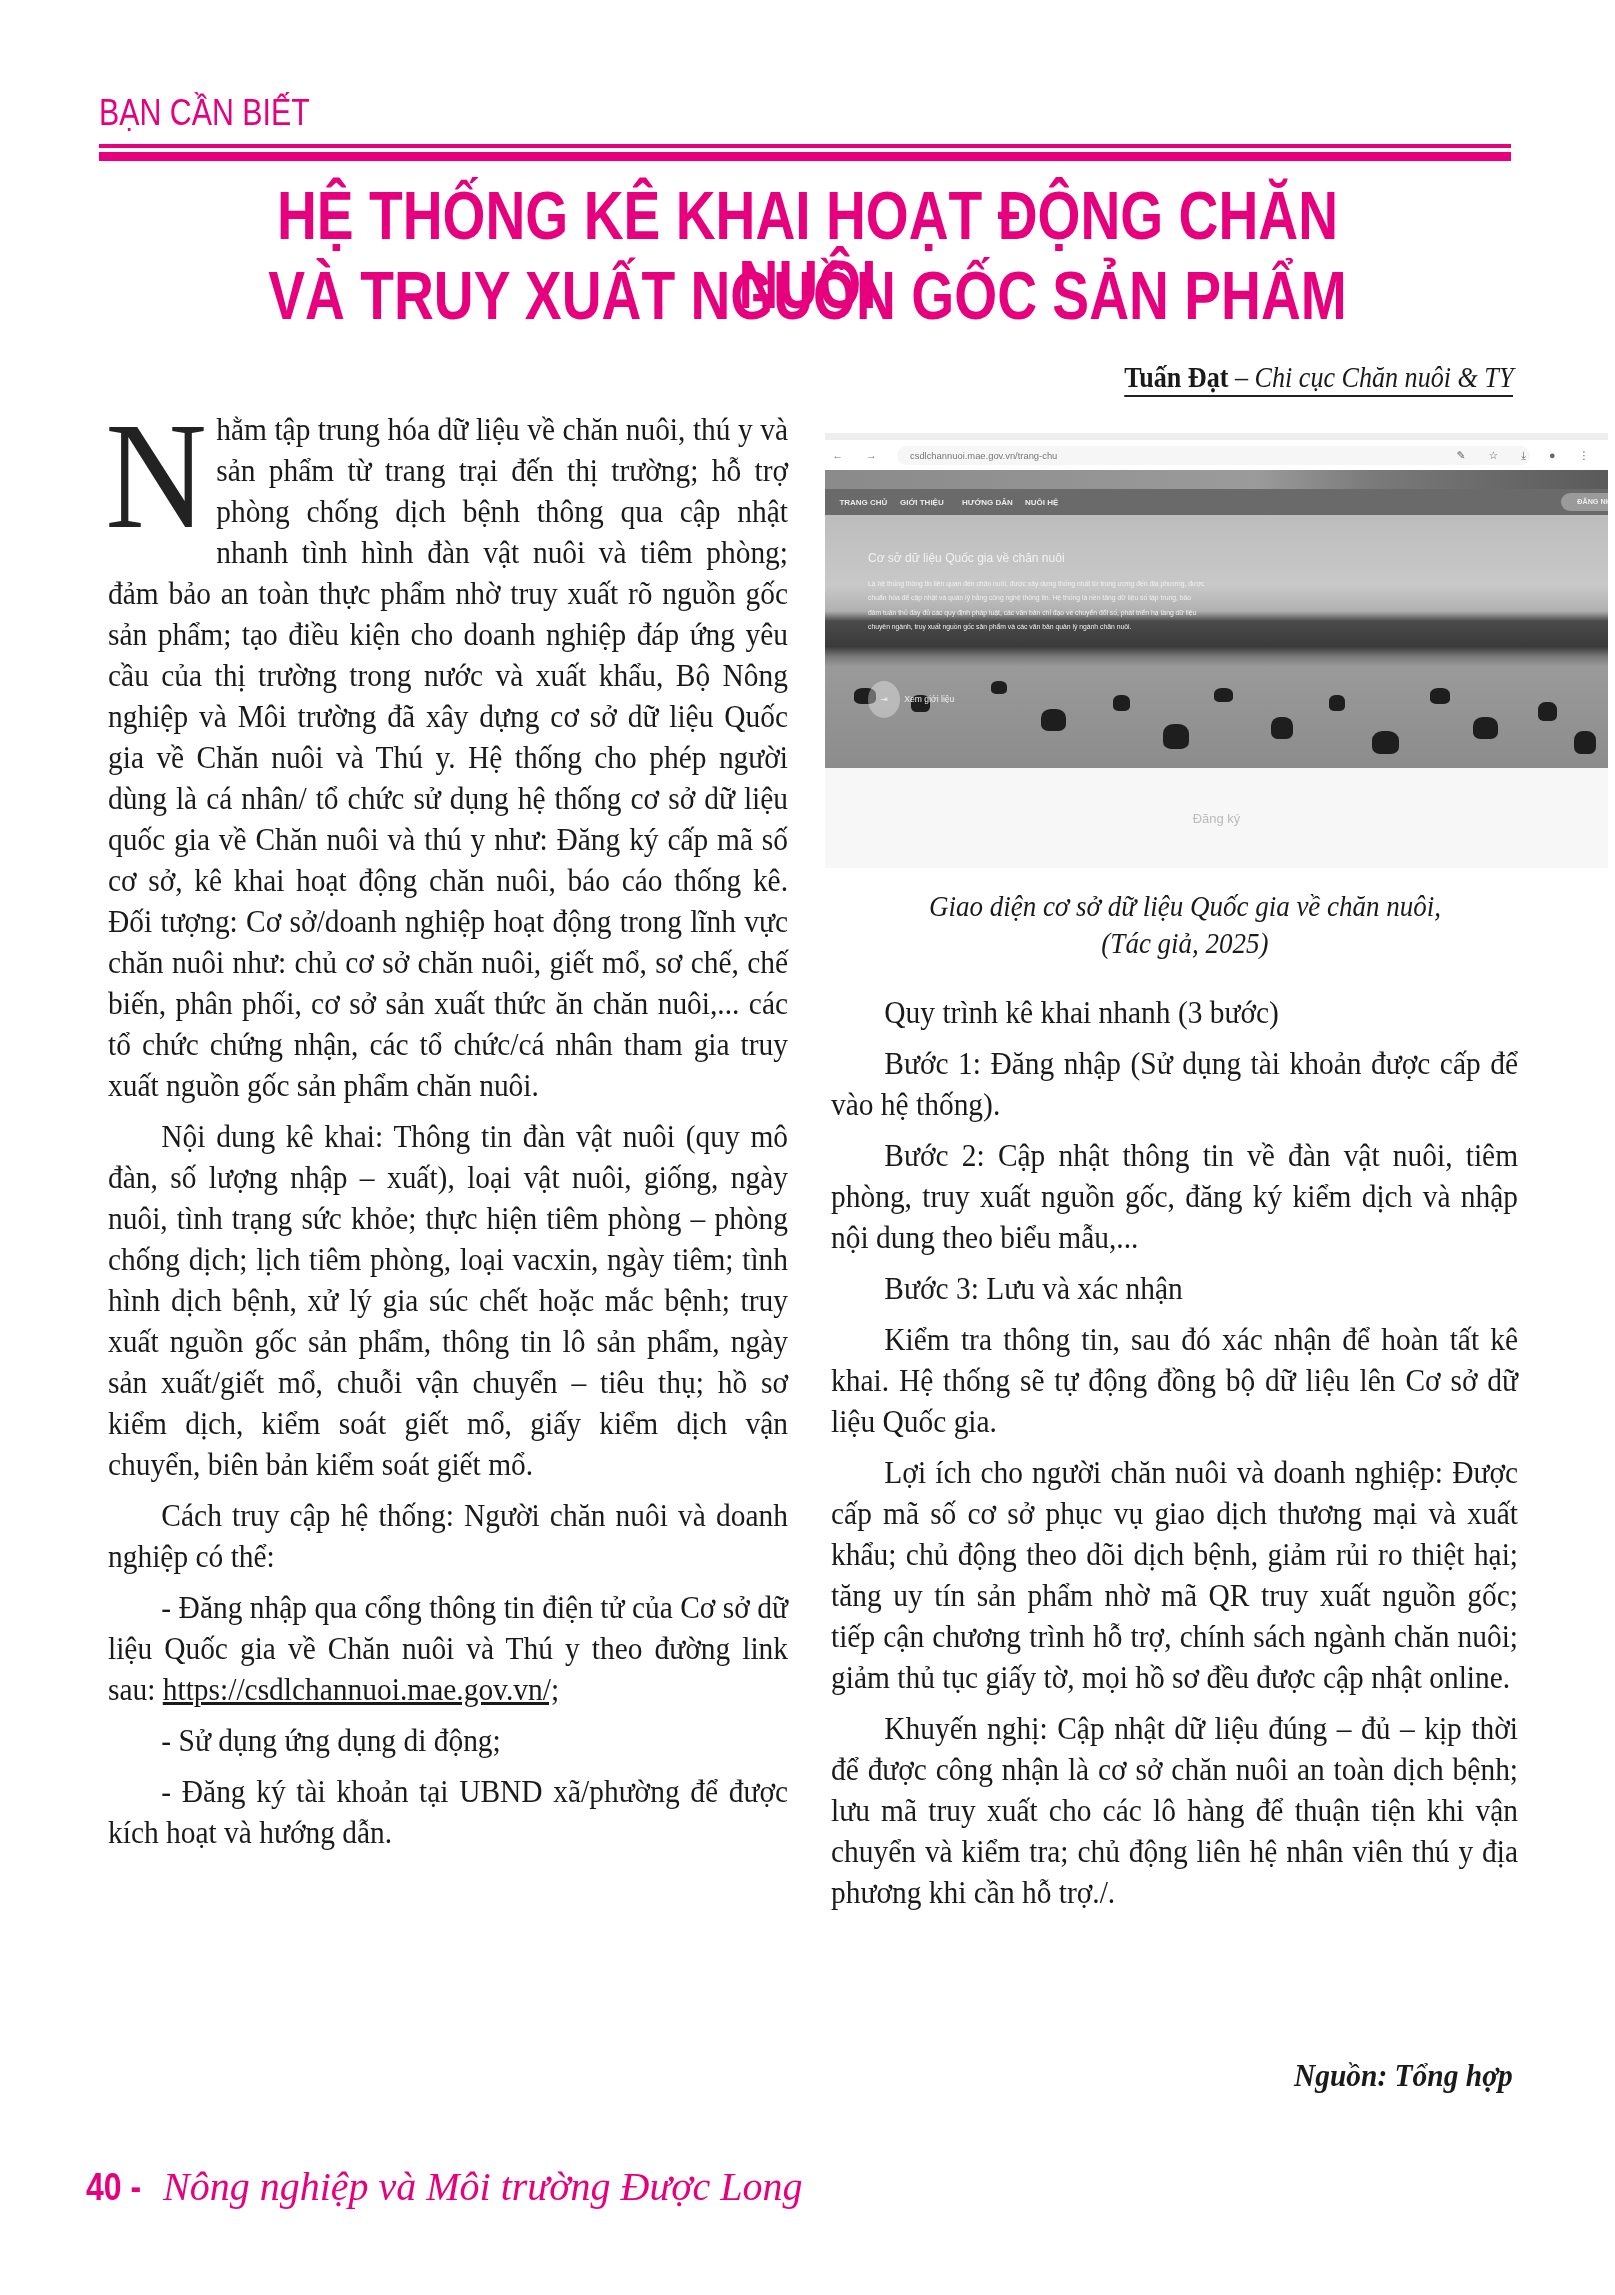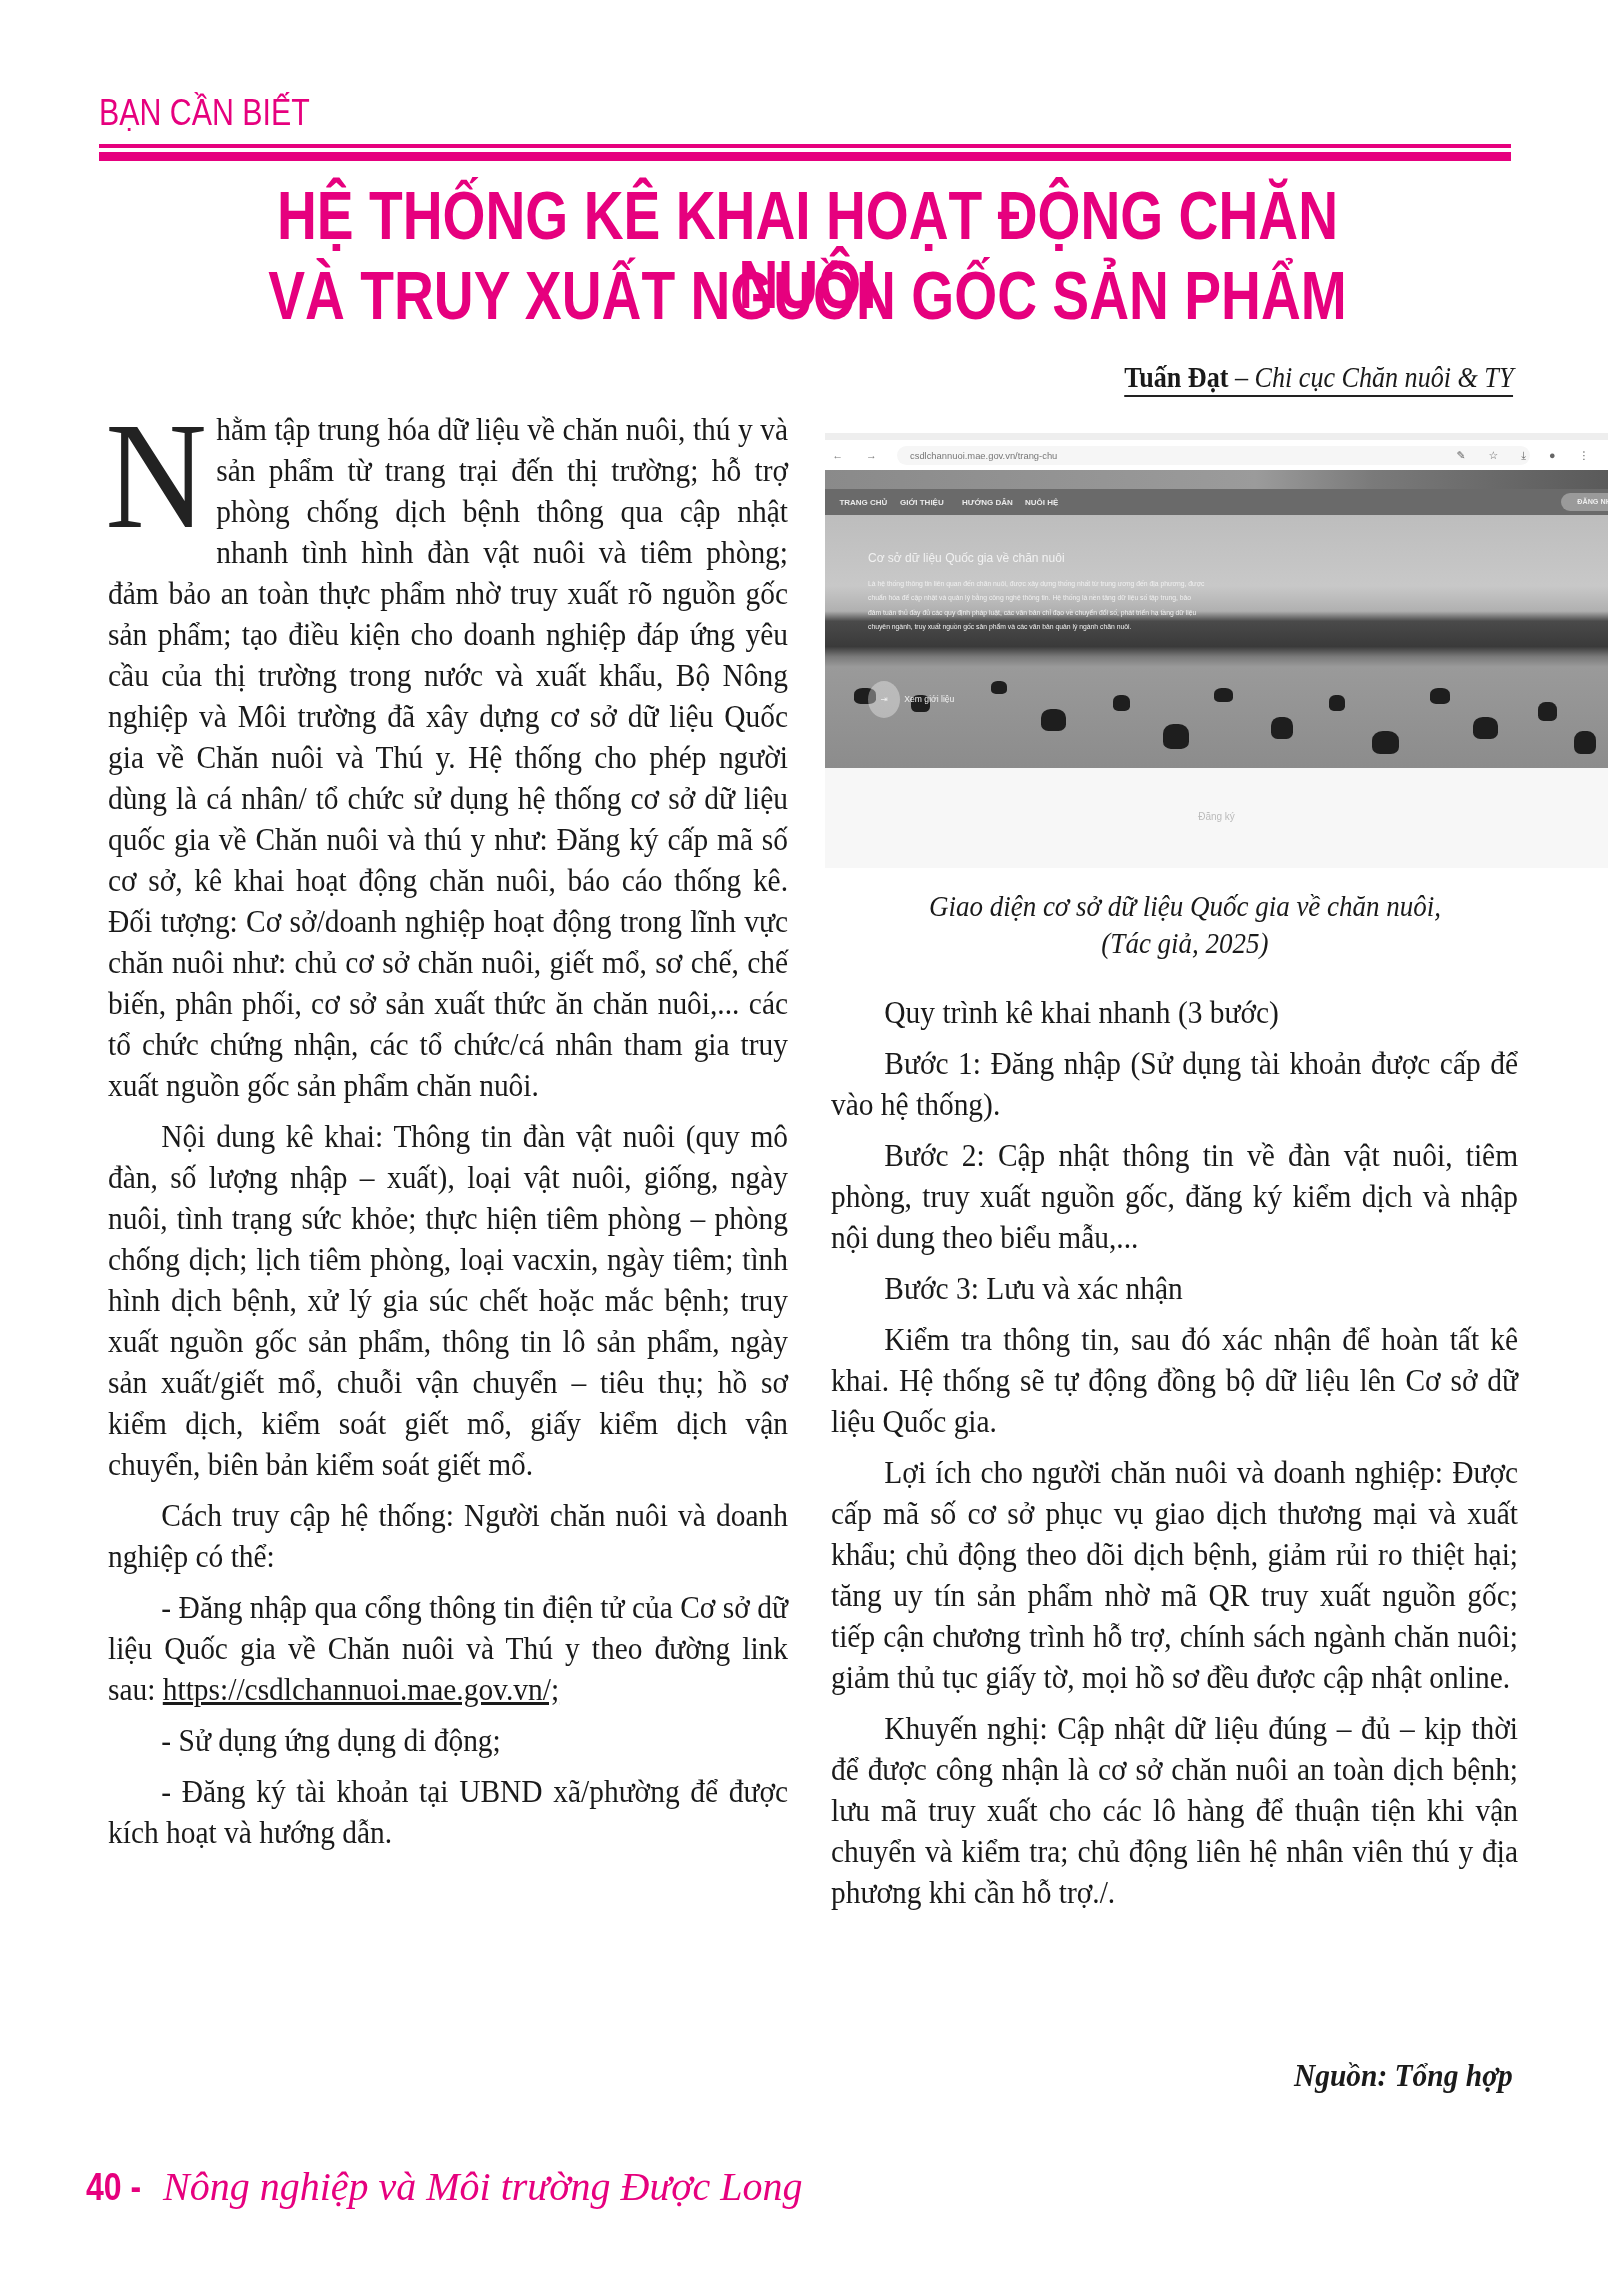--- a/index.html
+++ b/index.html
@@ -42,21 +42,21 @@
   .hero { position:absolute; left:0; top:82px; width:100%; height:253px;
     background:
       linear-gradient(180deg, #bdbdbd 0%, #c8c8c8 28%, #b0b0b0 38%, #4a4a4a 42%, #3a3a3a 52%, #7a7a7a 56%, #9a9a9a 60%, #8c8c8c 100%);
   }
   .hero .cow { position:absolute; background:#1e1e1e; border-radius:40% 40% 30% 30%; }
   .hero-title { position:absolute; left:43px; top:36px; font-family:"Liberation Sans", sans-serif; font-size:12px; color:#f2f2f2; }
   .hero-desc { position:absolute; left:43px; top:62px; width:338px; font-family:"Liberation Sans", sans-serif; font-size:6.8px; line-height:14.4px; color:#f0f0f0; }
   .hero-btn { position:absolute; left:43px; top:166px; font-family:"Liberation Sans", sans-serif; font-size:8.6px; color:#f0f0f0; }
   .hero-btn .circ { display:inline-block; width:32px; height:37px; border-radius:50%; background:rgba(255,255,255,0.35); vertical-align:middle; margin-right:4.3px; text-align:center; line-height:37px; }
   .register { position:absolute; left:0; top:335px; width:100%; height:100px; background:#f7f7f7; }
-  .register span { position:absolute; left:0; width:100%; text-align:center; top:43px; font-family:"Liberation Sans", sans-serif; font-size:10px; color:#bbb; }
+  .register span { position:absolute; left:0; width:100%; text-align:center; top:43px; font-family:"Liberation Sans", sans-serif; font-size:13px; color:#bbb; }
 
   .caption { position:absolute; left:825px; top:887px; width:720px; text-align:center; font-style:italic; font-size:30px; line-height:37px; transform:scaleX(0.9); transform-origin:center top; }
 
   .source { position:absolute; right:102px; top:2057px; font-weight:bold; font-style:italic; font-size:32px; transform:scaleX(0.92); transform-origin:right top; }
 
   .footer { position:absolute; left:86px; top:2163px; font-size:39px; color:#e6007e; white-space:nowrap; }
   .footer .page-num { font-family:"Liberation Sans", sans-serif; font-weight:bold; display:inline-block; transform:scaleX(0.82); transform-origin:left center; }
   .footer .magazine { font-family:"Liberation Serif", serif; font-style:italic; font-size:40px; }
 </style>
 </head>

